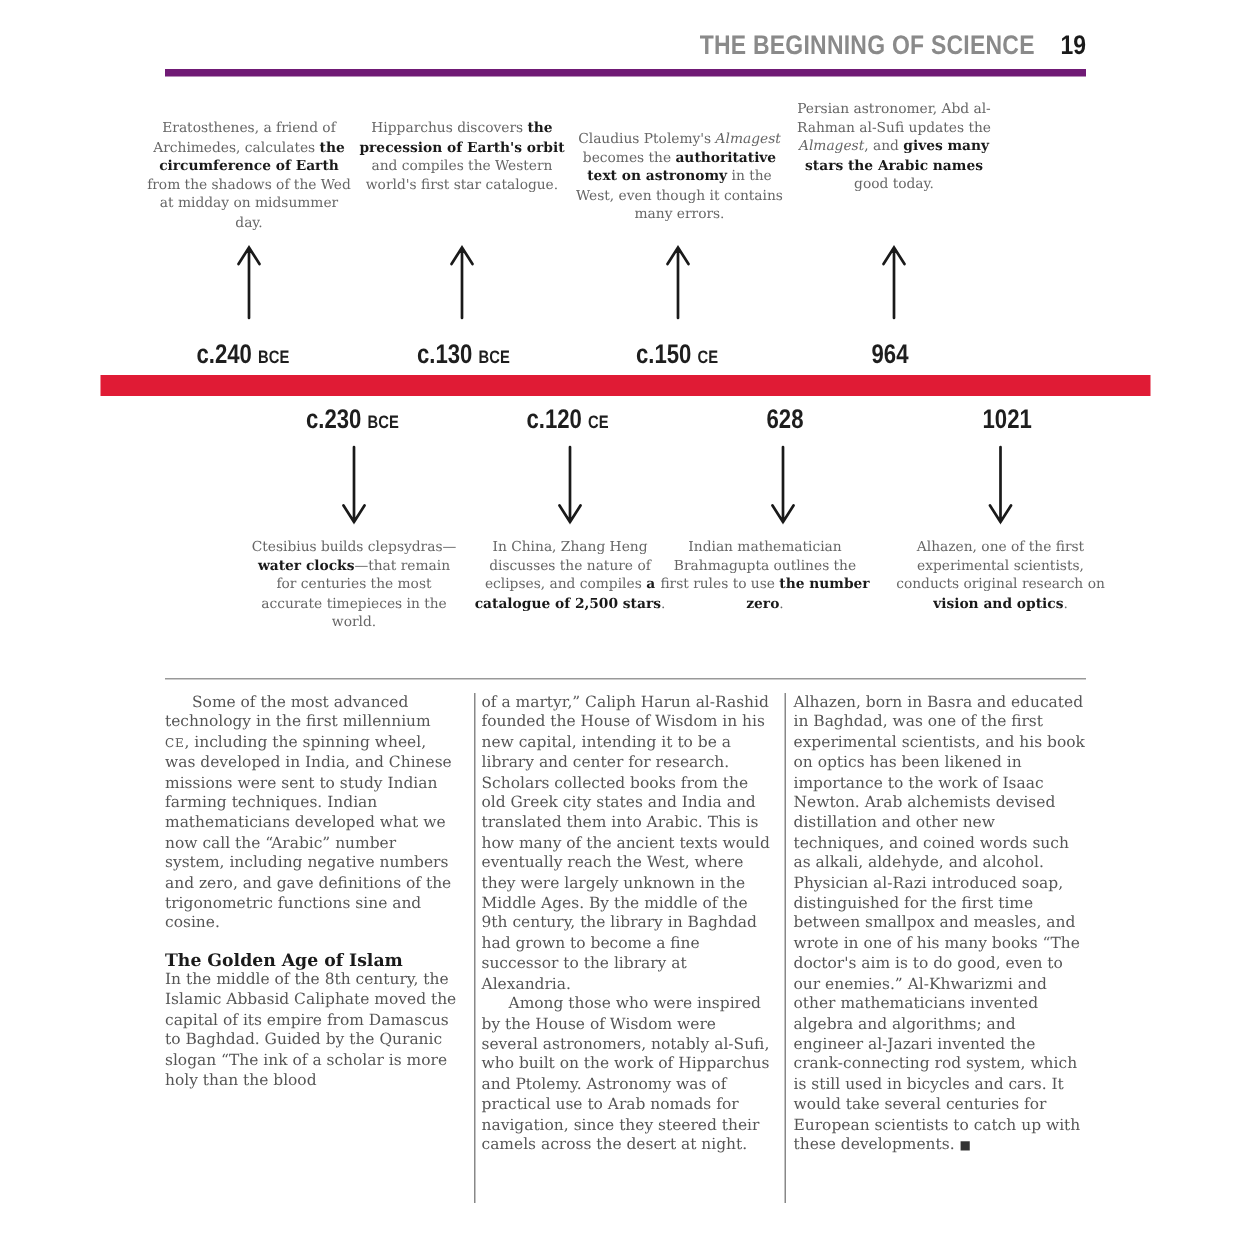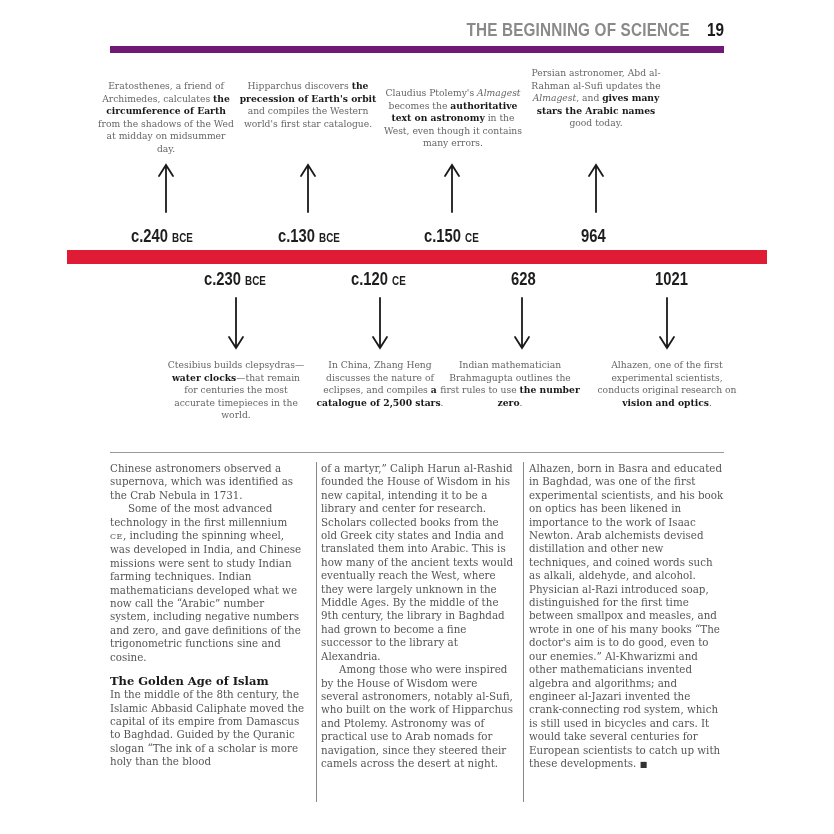--- a/index.html
+++ b/index.html
@@ -1,18 +1,18 @@
 <!DOCTYPE html>
 <html><head>
 <meta charset="utf-8">
 <style>
   html, body { margin: 0; padding: 0; background: #ffffff; }
   body { width: 834px; height: 834px; position: relative; overflow: hidden; font-family: "DejaVu Serif", serif; color: #555; }
 
-  .header { position: absolute; top: 20px; left: 110px; width: 614px; height: 26px; border-bottom: 7px solid #701a75; }
+  .header { position: absolute; top: 20px; left: 110px; width: 614px; height: 26px; border-bottom: 5px solid #701a75; }
   .header-title { position: absolute; right: 34px; top: 0px; font-family: "Liberation Sans", sans-serif; font-weight: bold; font-size: 18px; color: #8a8a8a; letter-spacing: 0.2px; transform: scaleX(0.85); transform-origin: right center; }
   .header-page { position: absolute; right: 0px; top: 0px; font-family: "Liberation Sans", sans-serif; font-weight: bold; font-size: 18px; color: #1a1a1a; transform: scaleX(0.85); transform-origin: right center; }
 
   .caption { position: absolute; width: 140px; text-align: center; font-family: "DejaVu Serif", serif; font-size: 9.2px; line-height: 12.5px; color: #666; }
   .caption b { color: #1a1a1a; font-weight: bold; }
   .caption i { }
 
   .arrow { position: absolute; width: 20px; }
 
   .date { position: absolute; font-family: "Liberation Sans", sans-serif; font-weight: bold; color: #1e1e1e; font-size: 18px; transform: scaleX(0.82); transform-origin: left center; white-space: nowrap; }
@@ -81,21 +81,20 @@
   </svg>
 
 <div class="caption" style="left:166px; top:359px;"><span>Ctesibius builds clepsydras—</span><b>water clocks</b><span>—that remain for centuries the most accurate timepieces in the world.</span></div>
 <div class="caption" style="left:310px; top:359px;"><span>In China, Zhang Heng discusses the nature of eclipses, and compiles </span><b>a catalogue of 2,500 stars</b><span>.</span></div>
 <div class="caption" style="left:440px; top:359px;"><span>Indian mathematician Brahmagupta outlines the first rules to use </span><b>the number zero</b><span>.</span></div>
 <div class="caption" style="left:597px; top:359px;"><span>Alhazen, one of the first experimental scientists, conducts original research on </span><b>vision and optics</b><span>.</span></div>
 
 <div class="divider"></div>
 
 <div class="col" style="left:110px;">
-  <p>Chinese astronomers observed a supernova, which was identified as the Crab Nebula in 1731.</p>
   <p class="indent"><span>Some of the most advanced technology in the first millennium </span><span class="sc">CE</span><span>, including the spinning wheel, was developed in India, and Chinese missions were sent to study Indian farming techniques. Indian mathematicians developed what we now call the “Arabic” number system, including negative numbers and zero, and gave definitions of the trigonometric functions sine and cosine.</span></p>
   <h3>The Golden Age of Islam</h3>
   <p>In the middle of the 8th century, the Islamic Abbasid Caliphate moved the capital of its empire from Damascus to Baghdad. Guided by the Quranic slogan “The ink of a scholar is more holy than the blood</p>
 </div>
 
 <div class="col-rule" style="left:316px;"></div>
 
 <div class="col" style="left:321px;">
   <p>of a martyr,” Caliph Harun al-Rashid founded the House of Wisdom in his new capital, intending it to be a library and center for research. Scholars collected books from the old Greek city states and India and translated them into Arabic. This is how many of the ancient texts would eventually reach the West, where they were largely unknown in the Middle Ages. By the middle of the 9th century, the library in Baghdad had grown to become a fine successor to the library at Alexandria.</p>
   <p class="indent">Among those who were inspired by the House of Wisdom were several astronomers, notably al-Sufi, who built on the work of Hipparchus and Ptolemy. Astronomy was of practical use to Arab nomads for navigation, since they steered their camels across the desert at night.</p>

